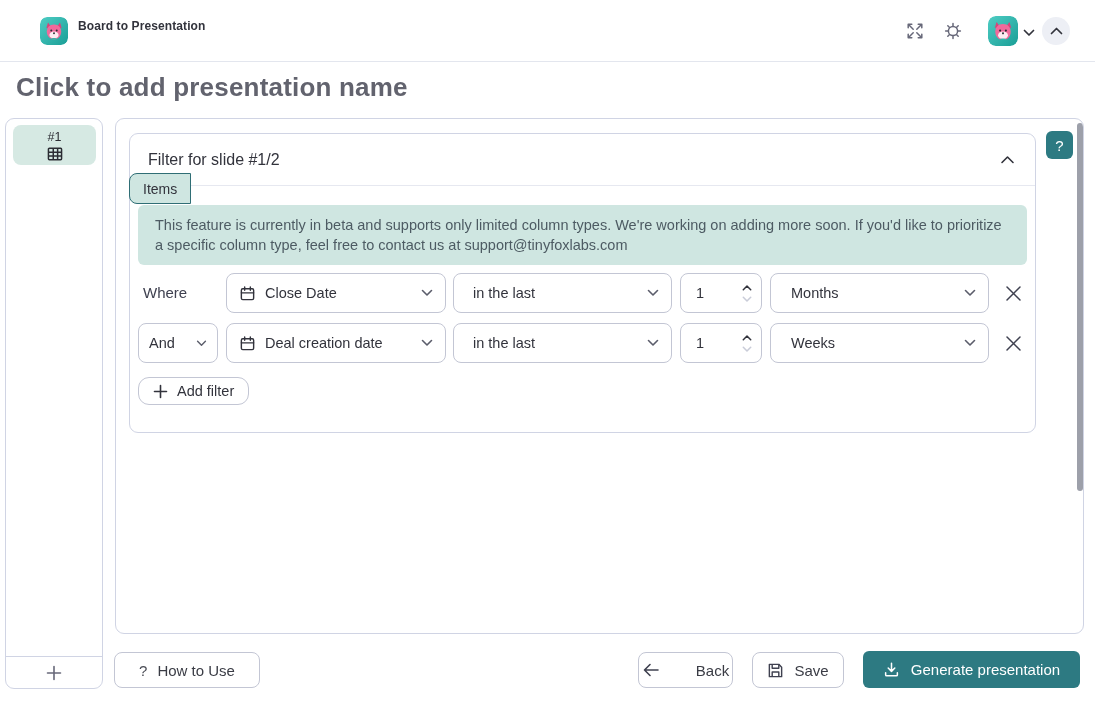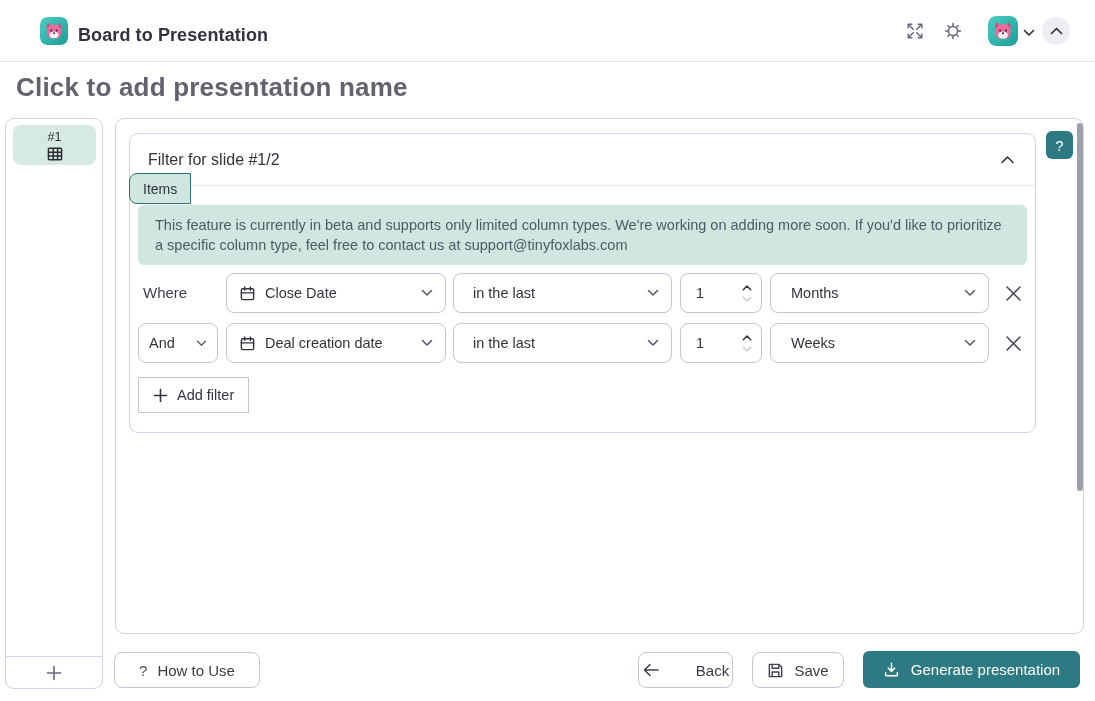--- a/index.html
+++ b/index.html
@@ -3,22 +3,22 @@
 <meta charset="utf-8">
 <style>
   * { margin:0; padding:0; box-sizing:border-box; }
   html,body { width:1095px; height:701px; overflow:hidden; background:#ffffff;
     font-family:"Liberation Sans","DejaVu Sans",sans-serif; color:#32333c; }
 
   
   .topbar { position:absolute; left:0; top:0; width:1095px; height:62px; background:#fff;
     border-bottom:1px solid #e3e6ee; }
   .app-logo { position:absolute; left:40px; top:17px; width:28px; height:28px; border-radius:7px; overflow:hidden; }
-  .app-title { position:absolute; left:78px; top:13px; height:45px; display:flex; align-items:center;
-    font-size:18px; font-weight:600; color:#32333c; letter-spacing:.1px; }
+  .app-title { position:absolute; left:78px; top:3px; height:45px; display:flex; align-items:center;
+    font-size:12px; font-weight:600; color:#32333c; letter-spacing:.1px; }
   .iconbtn { position:absolute; top:21px; width:20px; height:20px; background:none; border:none; cursor:pointer; padding:0; }
   .avatar { position:absolute; left:988px; top:16px; width:30px; height:30px; border-radius:8px; overflow:hidden; cursor:pointer; }
   .avatar-chevron { position:absolute; left:1022px; top:25px; width:14px; height:12px; cursor:pointer; }
   .collapse-circle { position:absolute; left:1042px; top:17px; width:28px; height:28px; border-radius:50%;
     background:#edeff5; border:none; display:flex; align-items:center; justify-content:center; cursor:pointer; }
 
   
   .page-heading { position:absolute; left:16px; top:72px; font-size:26px; font-weight:600;
     color:#62636e; letter-spacing:.2px; cursor:text; }
 
@@ -56,21 +56,21 @@
   .sel-unit{ width:219px; padding-left:20px; }
   .numbox { width:82px; height:40px; border:1px solid #c3c6d4; border-radius:8px; margin-right:8px;
     display:flex; align-items:center; padding:0 9px 0 15px; }
   .numbox input { width:30px; border:none; outline:none; font-size:14.5px; color:#32333c;
     font-family:inherit; background:transparent; }
   .steppers { margin-left:auto; display:flex; flex-direction:column; gap:5px; align-items:center; }
   .steppers svg { display:block; cursor:pointer; }
   .cal-icon { margin-right:9px; display:flex; }
   .xbtn { width:24px; height:24px; margin-left:12px; background:none; border:none; display:flex;
     align-items:center; justify-content:center; cursor:pointer; flex:none; }
-  .add-filter { margin:14px 0 0 8px; height:36px; border:1px solid #c3c6d4; border-radius:0; background:#fff;
+  .add-filter { margin:14px 0 0 8px; height:28px; border:1px solid #c3c6d4; border-radius:11px; background:#fff;
     display:inline-flex; align-items:center; gap:9px; padding:0 14px; font-size:14.5px; color:#32333c;
     font-family:inherit; cursor:pointer; }
 
   .section-label { margin:19px 0 0 13px; font-size:15px; font-weight:700; color:#32333c; }
   .segmented { margin:18px 0 0 13px; display:inline-flex; }
   .seg { height:31px; padding:0 13px; background:#fff; border:1px solid #c3c6d4; font-size:14px; color:#32333c;
     font-family:inherit; display:flex; align-items:center; cursor:pointer; margin-left:-1px; }
   .seg:first-child { border-radius:8px 0 0 8px; margin-left:0; }
   .seg:last-child { border-radius:0 8px 8px 0; }
   .seg.selected { background:#cfe6e1; border-color:#2f6e75; position:relative; z-index:1;text-align:right; }

